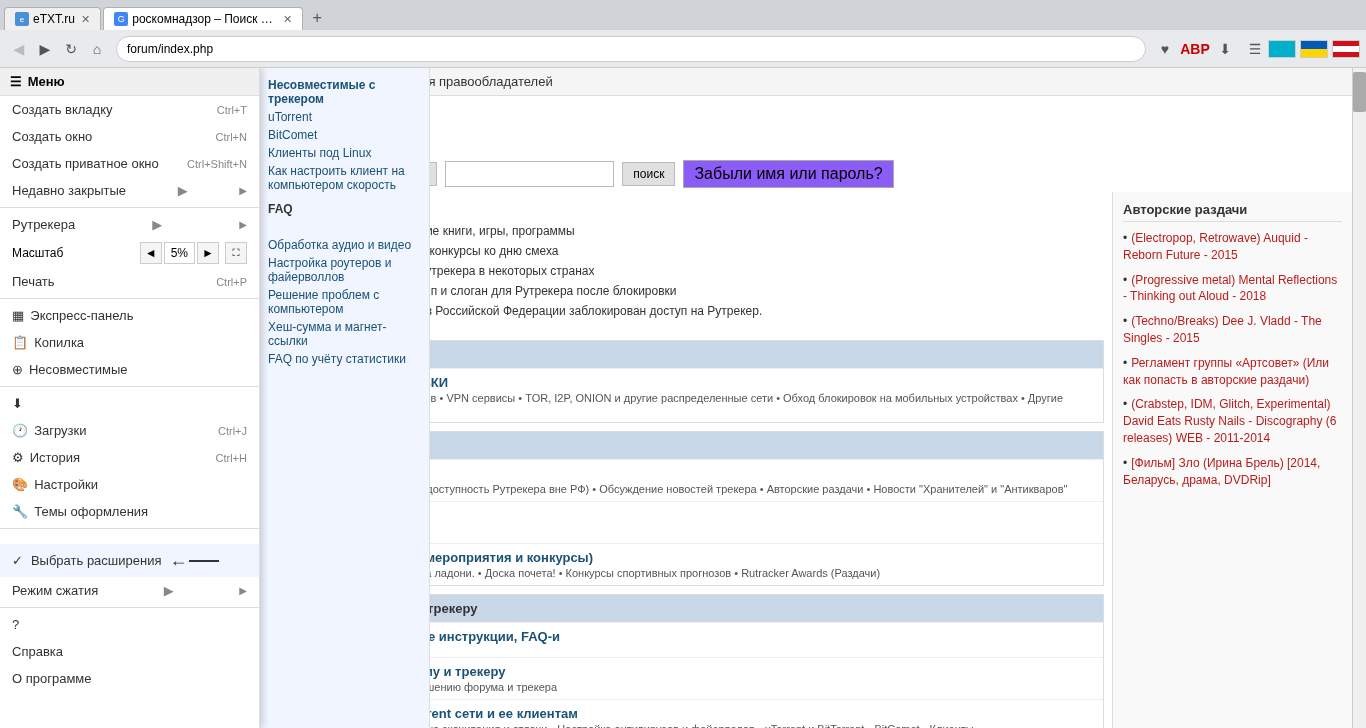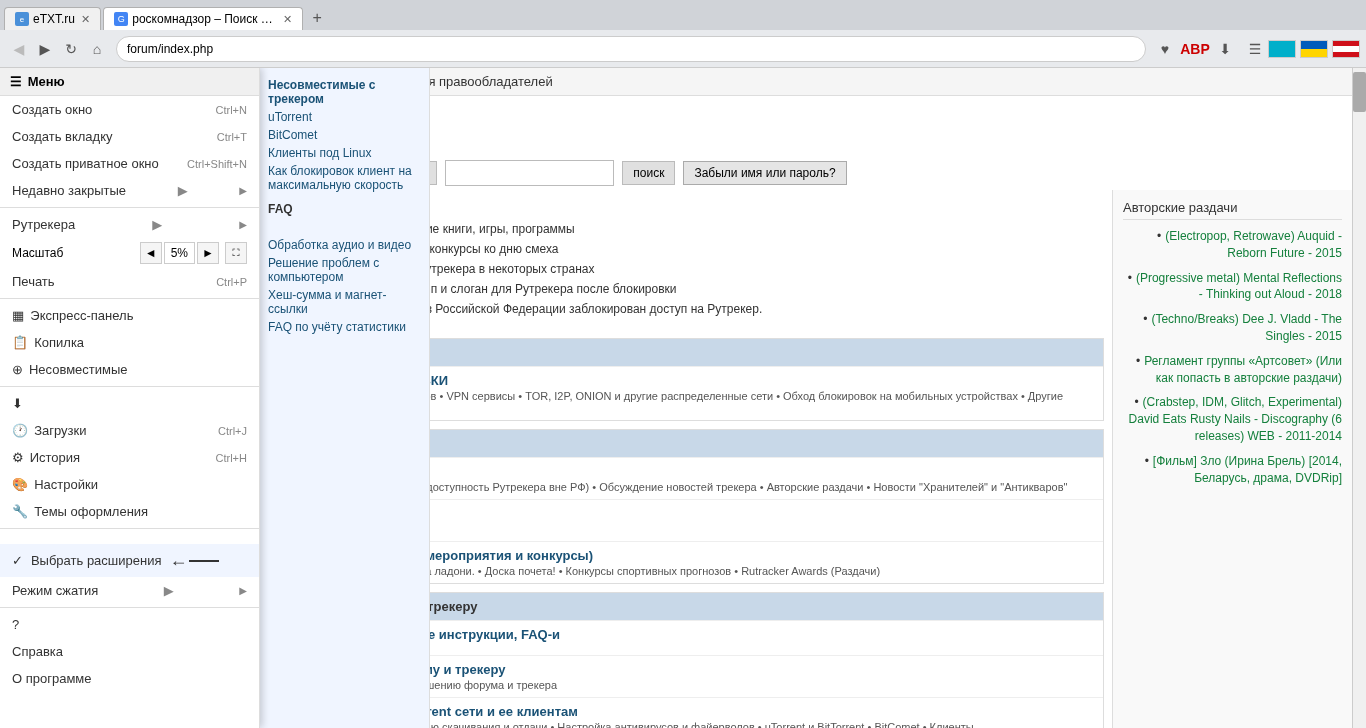--- a/index.html
+++ b/index.html
@@ -54,21 +54,21 @@
 
     
     .logo-area { display: flex; align-items: center; padding: 10px 12px; }
     .logo-box { background: #cc0000; color: #fff; font-size: 28px; font-weight: bold; padding: 4px 10px; border-radius: 4px; }
 
     
     .auth-bar { display: flex; align-items: center; padding: 4px 12px; gap: 8px; }
     .auth-btn { padding: 4px 14px; background: #e0e0e0; border: 1px solid #bbb; cursor: pointer; font-size: 12px; color: #333; }
     .auth-input { height: 26px; border: 1px solid #bbb; padding: 0 6px; font-size: 12px; flex: 0 0 160px; }
     .auth-search-btn { padding: 4px 10px; background: #e0e0e0; border: 1px solid #bbb; cursor: pointer; font-size: 12px; }
-    .auth-forgot { padding: 4px 10px; background: #e5e5e5; border: 1px solid #aaa; cursor: pointer; font-size: 12px; }
+    .auth-forgot { padding: 4px 10px; background: #8b5cf6; border: 1px solid #aaa; cursor: pointer; font-size: 16px; }
 
     
     .two-col { display: flex; flex: 1; }
     .main-col { flex: 1; overflow-y: auto; }
     .side-col { width: 240px; background: #f9f9f9; border-left: 1px solid #ddd; padding: 10px; overflow-y: auto; }
 
     
     .section-header { background: #c8d8e8; padding: 6px 10px; font-size: 13px; font-weight: bold; color: #333; }
 
     
@@ -81,22 +81,22 @@
     
     .forum-block { border: 1px solid #ddd; margin: 8px; }
 
     .forum-row { display: flex; align-items: flex-start; padding: 6px 10px; border-top: 1px solid #eee; }
     .forum-icon { width: 20px; height: 20px; border-radius: 50%; background: #a0b0c0; display: flex; align-items: center; justify-content: center; color: #fff; font-size: 10px; margin-right: 8px; flex-shrink: 0; margin-top: 2px; }
     .forum-text { flex: 1; }
     .forum-link { color: #1a5276; font-size: 13px; font-weight: bold; cursor: pointer; }
     .forum-desc { font-size: 11px; color: #555; margin-top: 2px; }
 
     
-    .side-title { font-size: 13px; font-weight: normal; color: #333; margin-bottom: 8px; padding-bottom: 4px; border-bottom: 1px solid #ddd; }
-    .side-item { font-size: 12px; color: #15803d; margin-bottom: 8px; line-height: 1.4; cursor: pointer; text-align: right; }
+    .side-title { font-size: 13px; font-weight: bold; color: #333; margin-bottom: 8px; padding-bottom: 4px; border-bottom: 1px solid #ddd; }
+    .side-item { font-size: 12px; color: #b91c1c; margin-bottom: 8px; line-height: 1.4; cursor: pointer; }
     .side-item::before { content: '•'; color: #333; margin-right: 4px; }
     .sidebar-section { margin-bottom: 8px; }
     .sidebar-link { font-size: 12px; color: #1a5276; cursor: pointer; display: block; padding: 2px 0; }
     .sidebar-link.active { font-weight: bold; }
     .sidebar-header { font-size: 12px; font-weight: bold; color: #333; margin-bottom: 20px; }
 
     
     .flag-icons { display: flex; gap: 4px; margin-left: auto; }
     .flag { width: 28px; height: 18px; display: inline-block; border: 1px solid #ccc; }
     .flag-kz { background: linear-gradient(#00AFCA 50%, #00AFCA); }
@@ -148,26 +148,26 @@
 
   <div class="browser-content">
 
     <div class="left-menu">
       <div class="menu-header">
         <span style="margin-right:6px;">☰</span>
         <span>Меню</span>
       </div>
 
       <div class="menu-item">
+        <span>Создать вкладку</span>
+        <span class="shortcut">Ctrl+T</span>
+      </div>
+      <div class="menu-item">
         <span>Создать окно</span>
         <span class="shortcut">Ctrl+N</span>
-      </div>
-      <div class="menu-item">
-        <span>Создать вкладку</span>
-        <span class="shortcut">Ctrl+T</span>
       </div>
       <div class="menu-item">
         <span>Создать приватное окно</span>
         <span class="shortcut">Ctrl+Shift+N</span>
       </div>
       <div class="menu-item with-arrow">
         <span>Недавно закрытые</span>
         <span class="arrow">▶</span>
       </div>
 
@@ -392,25 +392,26 @@
       </div>
 
     </div>
 
     <div style="position:absolute; left:260px; top:68px; width:170px; height:660px; background:#f0f5ff; border-right:1px solid #ddd; padding:8px; overflow-y:auto; z-index:1;">
       <div class="sidebar-section">
         <div class="sidebar-link active">Несовместимые с трекером</div>
         <div class="sidebar-link">uTorrent</div>
         <div class="sidebar-link">BitComet</div>
         <div class="sidebar-link">Клиенты под Linux</div>
-        <div class="sidebar-link">Как блокировок клиент на максимальную скорость</div>
+        <div class="sidebar-link">Как настроить клиент на компьютером скорость</div>
       </div>
       <div class="sidebar-section">
         <div class="sidebar-header">FAQ</div>
         <div class="sidebar-link">Обработка аудио и видео</div>
+        <div class="sidebar-link">Настройка роутеров и файерволлов</div>
         <div class="sidebar-link">Решение проблем с компьютером</div>
         <div class="sidebar-link">Хеш-сумма и магнет-ссылки</div>
         <div class="sidebar-link">FAQ по учёту статистики</div>
       </div>
     </div>
 
     <div class="scrollbar">
       <div class="scrollbar-thumb"></div>
     </div>
 

